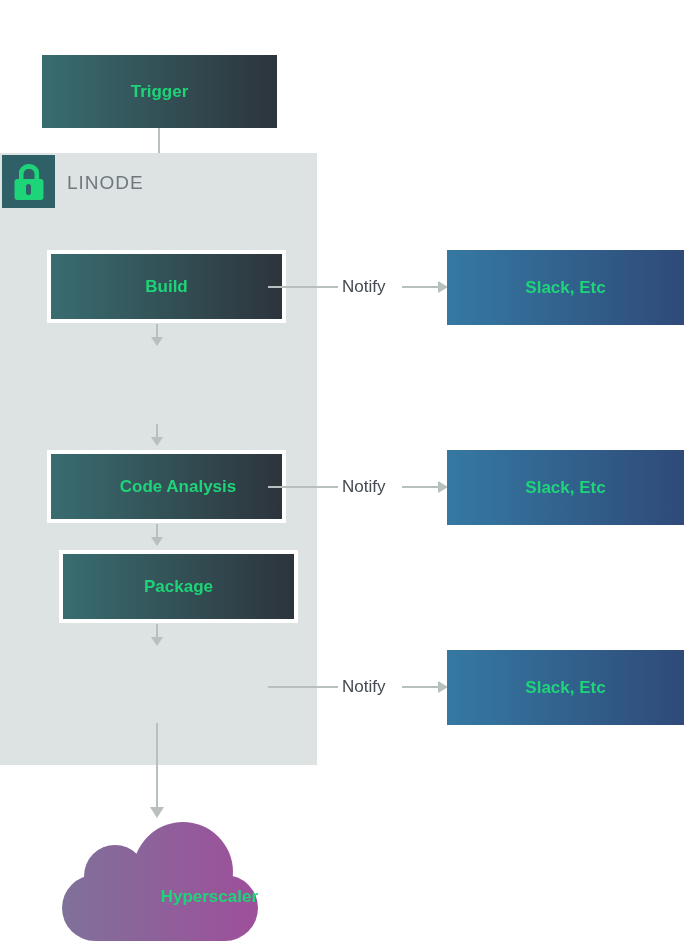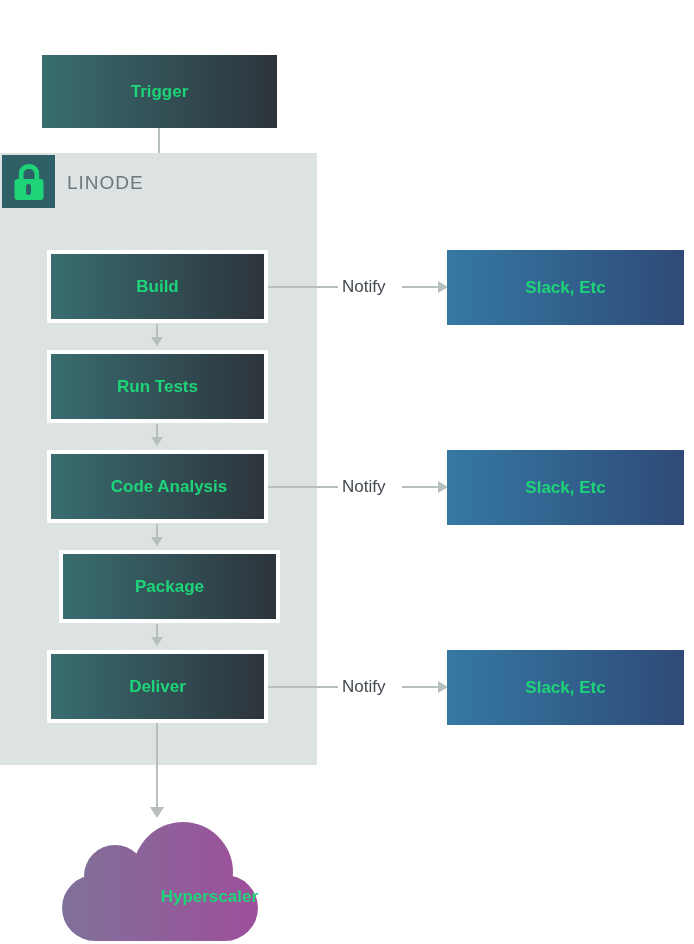--- a/index.html
+++ b/index.html
@@ -28,21 +28,21 @@
   }
   .node-label {
     color: #1ed478;
     font-weight: 700;
     font-size: 17px;
   }
   .pipe-grad { background: linear-gradient(90deg, #386d70 0%, #2d343c 100%); }
   .trigger-node { left: 42px; top: 55px; width: 235px; height: 73px; }
   .stage-node {
     left: 47px;
-    width: 221px;
+    width: 239px;
     height: 73px;
     border: 4px solid #ffffff;
     box-sizing: border-box;
   }
   .slack-node {
     left: 447px;
     width: 237px;
     height: 75px;
     background: linear-gradient(90deg, #3579a3 0%, #2f4a78 100%);
   }
@@ -171,31 +171,25 @@
     <div class="lock-shackle"></div>
     <div class="lock-body">
       <div class="lock-keyhole"></div>
     </div>
   </div>
   <div class="zone-label">LINODE</div>
 
   <div class="node pipe-grad stage-node" style="top:250px;">
     <span class="node-label">Build</span>
   </div>
-  <div class="node pipe-grad stage-node" style="top:350px;">
-    <span class="node-label">Run Tests</span>
-  </div>
   <div class="node pipe-grad stage-node" style="top:450px;padding-left:23px;">
     <span class="node-label">Code Analysis</span>
   </div>
   <div class="node pipe-grad stage-node" style="top:550px;margin-left:12px;">
     <span class="node-label">Package</span>
-  </div>
-  <div class="node pipe-grad stage-node" style="top:650px;">
-    <span class="node-label">Deliver</span>
   </div>
 
   <div class="vstem" style="left:156px; top:324px; height:13px;"></div>
   <div class="vhead-sm" style="left:151px; top:337px;"></div>
 
   <div class="vstem" style="left:156px; top:424px; height:13px;"></div>
   <div class="vhead-sm" style="left:151px; top:437px;"></div>
 
   <div class="vstem" style="left:156px; top:524px; height:13px;"></div>
   <div class="vhead-sm" style="left:151px; top:537px;"></div>

